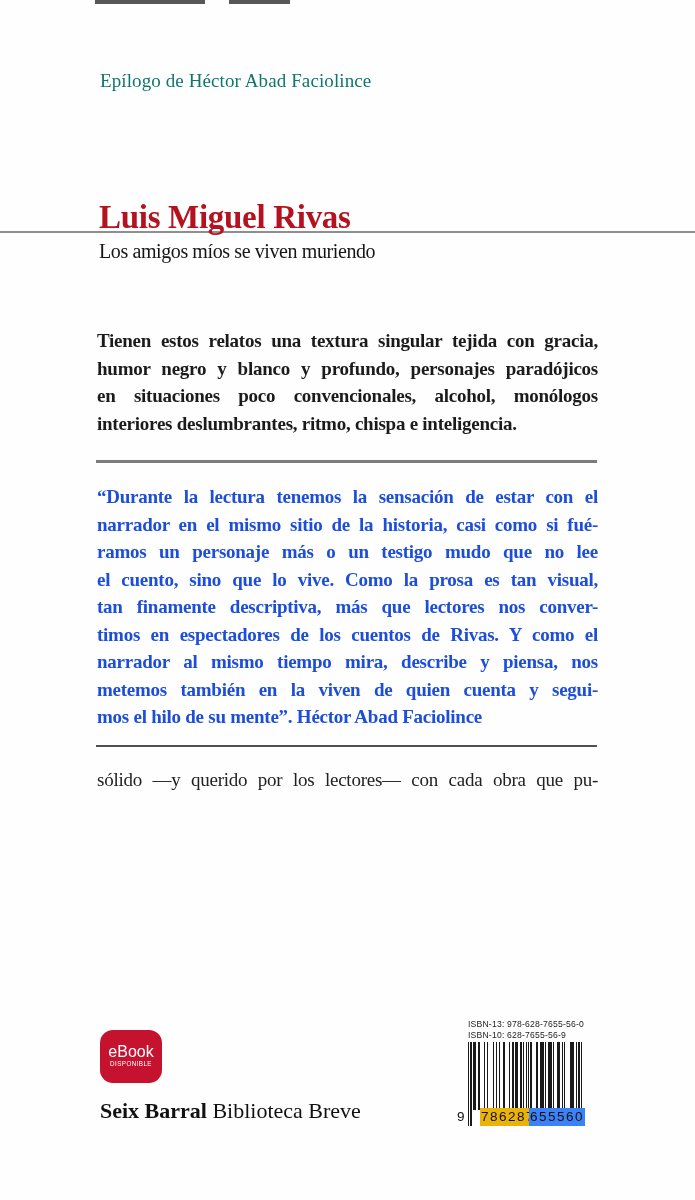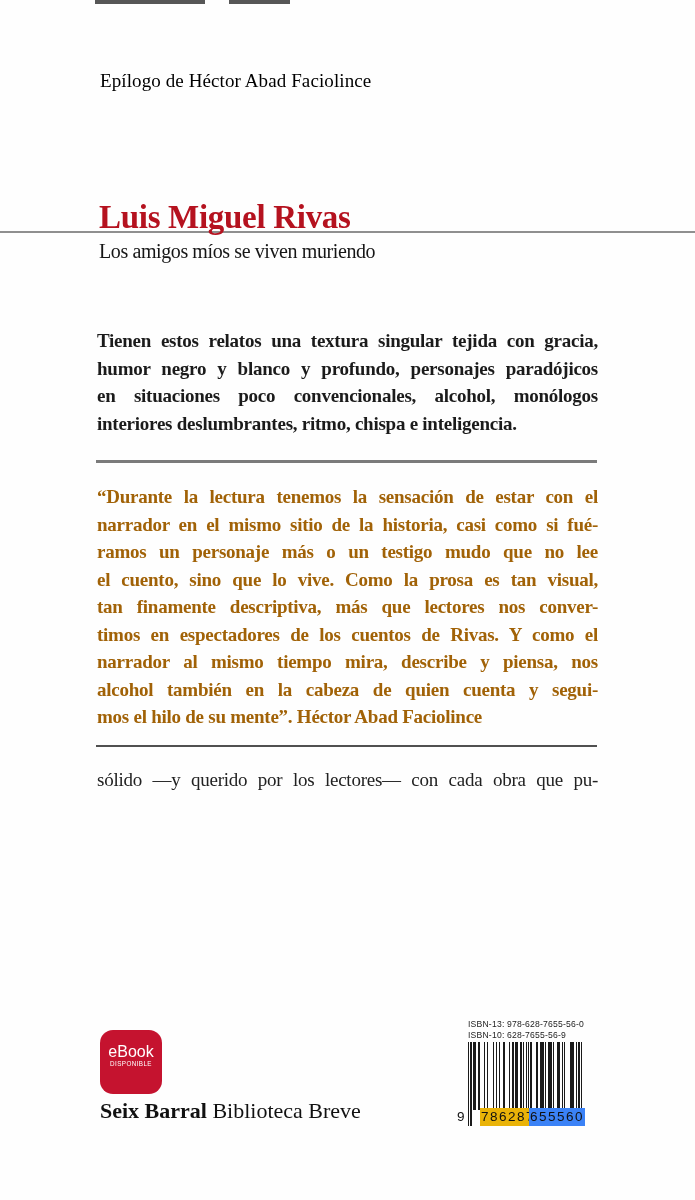--- a/index.html
+++ b/index.html
@@ -11,51 +11,51 @@
     overflow: hidden;
     font-family: "Liberation Serif", serif;
     color: #1c1c1c;
   }
   .abs { position: absolute; }
 
   
   .top-artifact { background: #575757; height: 4px; top: 0; }
 
   
-  #epilogue { left: 100px; top: 70px; font-size: 19px; color: #000000; letter-spacing: .1px; }
+  #epilogue { left: 100px; top: 70px; font-size: 19px; color: #0f766e; letter-spacing: .1px; }
 
   
   #title-rule { left: 0; top: 231px; width: 695px; height: 2px; background: #8f8f8f; }
   #author {
     left: 99px; top: 199px; font-size: 33px; font-weight: 700;
     color: #b5121f; letter-spacing: -0.3px; z-index: 2;
   }
   #book-title { left: 99px; top: 240px; font-size: 20px; letter-spacing: -0.4px; color: #161616; }
 
   
   .para { left: 97px; width: 501px; overflow: hidden; }
   .para-line {
     text-align: justify;
     text-align-last: justify;
     white-space: nowrap;
     height: 27.5px; line-height: 27.5px;
     font-size: 19px; letter-spacing: -0.25px;
   }
   .para-line.final { text-align-last: left; }
   #blurb-bold { top: 327px; font-weight: 700; color: #1b1b1b; }
-  #quote-para { top: 483px; font-weight: 700; color: #a16207; }
+  #quote-para { top: 483px; font-weight: 700; color: #1d4ed8; }
   #closing-para { top: 766px; color: #222; }
 
   .divider { left: 96px; width: 501px; }
   #divider-1 { top: 460px; height: 3px; background: #7b7b7b; }
   #divider-2 { top: 745px; height: 2px; background: #505050; }
 
   
   #ebook-badge {
-    left: 100px; top: 1030px; width: 62px; height: 64px;
+    left: 100px; top: 1030px; width: 62px; height: 53px;
     background: #c5132f; border-radius: 13px;
     color: #fff; font-family: "Liberation Sans", sans-serif;
     text-align: center;
   }
   #ebook-badge .l1 { font-size: 16px; margin-top: 13px; line-height: 17px; }
   #ebook-badge .l2 { font-size: 6.3px; letter-spacing: .4px; line-height: 8px; }
 
   #imprint { left: 100px; top: 1098px; font-size: 22px; color: #111; }
   #imprint .bold { font-weight: 700; }
 
@@ -93,21 +93,21 @@
   <div class="abs divider" id="divider-1"></div>
 
   <div class="abs para" id="quote-para">
     <div class="para-line">“Durante la lectura tenemos la sensación de estar con el</div>
     <div class="para-line">narrador en el mismo sitio de la historia, casi como si fué-</div>
     <div class="para-line">ramos un personaje más o un testigo mudo que no lee</div>
     <div class="para-line">el cuento, sino que lo vive. Como la prosa es tan visual,</div>
     <div class="para-line">tan finamente descriptiva, más que lectores nos conver-</div>
     <div class="para-line">timos en espectadores de los cuentos de Rivas. Y como el</div>
     <div class="para-line">narrador al mismo tiempo mira, describe y piensa, nos</div>
-    <div class="para-line">alcohol también en la cabeza de quien cuenta y segui-</div>
+    <div class="para-line">metemos también en la viven de quien cuenta y segui-</div>
     <div class="para-line final">mos el hilo de su mente”. Héctor Abad Faciolince</div>
   </div>
 
   <div class="abs divider" id="divider-2"></div>
 
   <div class="abs para" id="closing-para">
     <div class="para-line">sólido —y querido por los lectores— con cada obra que pu-</div>
   </div>
 
   <div class="abs" id="ebook-badge">

